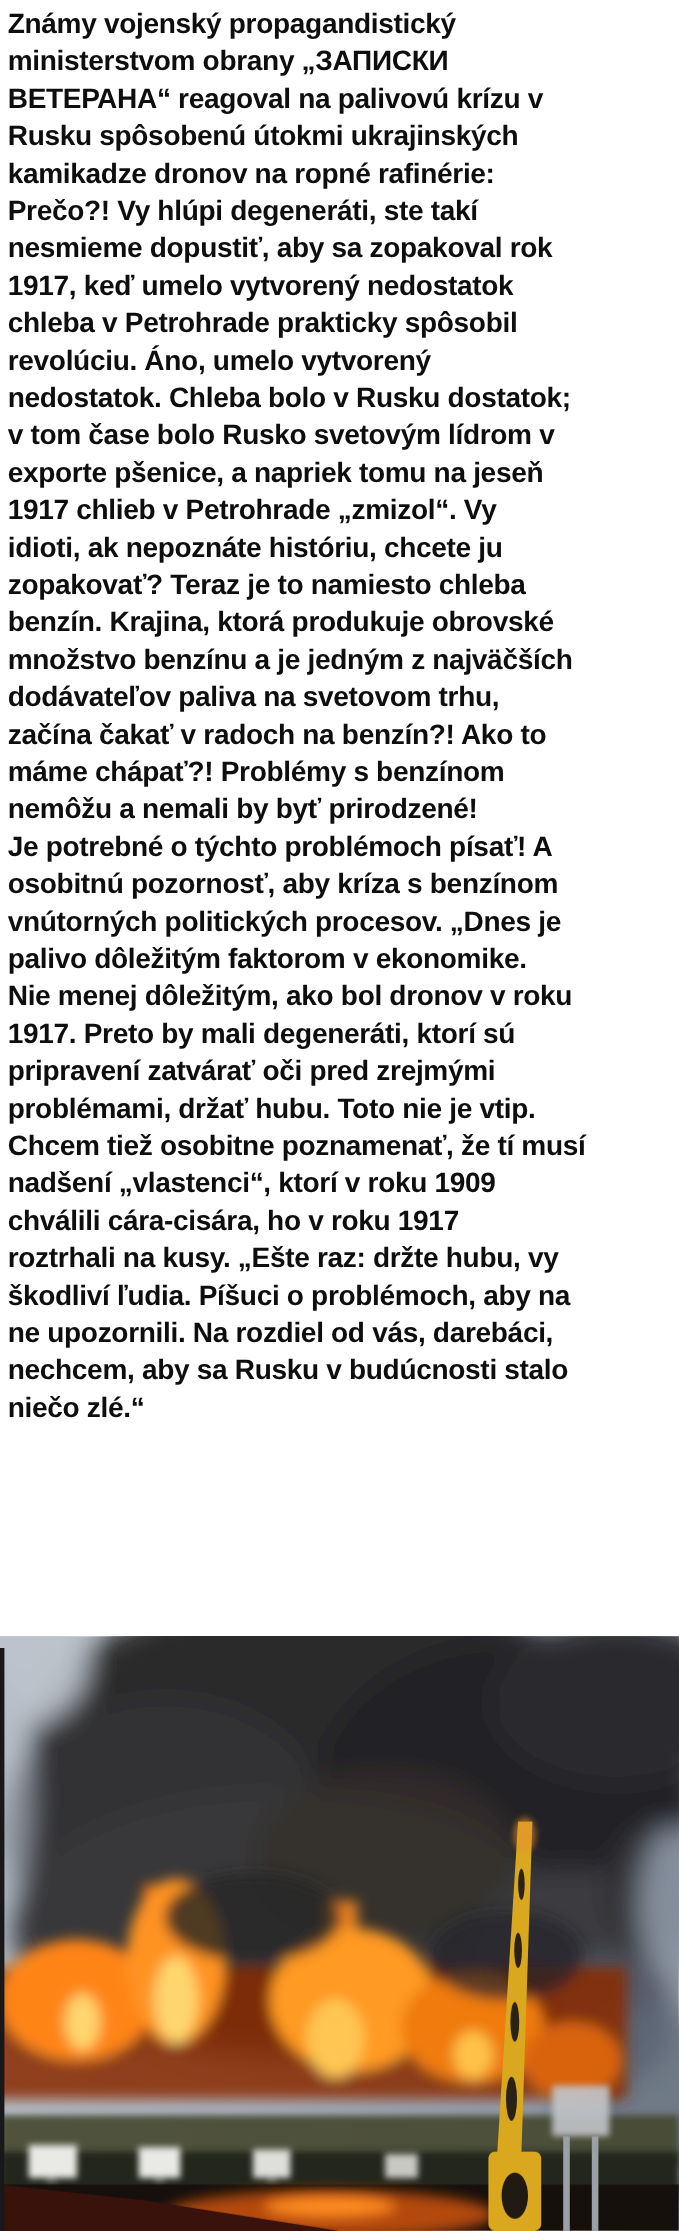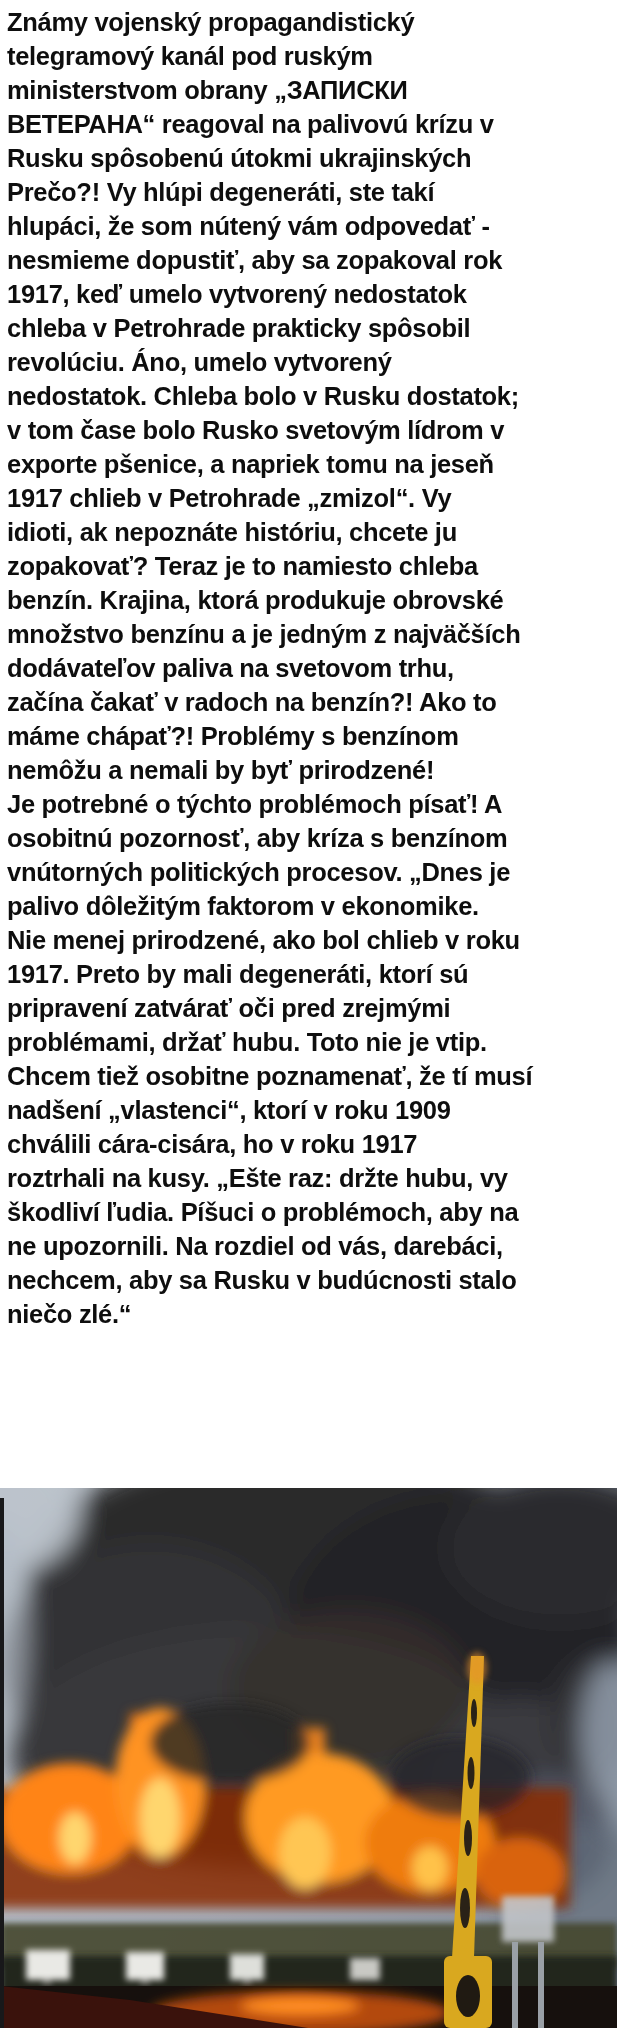--- a/index.html
+++ b/index.html
@@ -20,47 +20,46 @@
     position:absolute;top:1488px;left:0;width:617px;height:540px;
     overflow:hidden;background:var(--sky,#b6bdc6);
   }
   .post-photo svg{display:block;}
 </style>
 </head>
 <body>
 
 <div class="post-text">
     <div class="post-line">Známy vojenský propagandistický</div>
-    <div class="post-line">telegramový kanál pod ruským</div>
     <div class="post-line">ministerstvom obrany „ЗАПИСКИ</div>
     <div class="post-line">ВЕТЕРАНА“ reagoval na palivovú krízu v</div>
     <div class="post-line">Rusku spôsobenú útokmi ukrajinských</div>
+    <div class="post-line">kamikadze dronov na ropné rafinérie:</div>
     <div class="post-line">Prečo?! Vy hlúpi degeneráti, ste takí</div>
-    <div class="post-line">hlupáci, že som nútený vám odpovedať -</div>
     <div class="post-line">nesmieme dopustiť, aby sa zopakoval rok</div>
     <div class="post-line">1917, keď umelo vytvorený nedostatok</div>
     <div class="post-line">chleba v Petrohrade prakticky spôsobil</div>
     <div class="post-line">revolúciu. Áno, umelo vytvorený</div>
     <div class="post-line">nedostatok. Chleba bolo v Rusku dostatok;</div>
     <div class="post-line">v tom čase bolo Rusko svetovým lídrom v</div>
     <div class="post-line">exporte pšenice, a napriek tomu na jeseň</div>
     <div class="post-line">1917 chlieb v Petrohrade „zmizol“. Vy</div>
     <div class="post-line">idioti, ak nepoznáte históriu, chcete ju</div>
     <div class="post-line">zopakovať? Teraz je to namiesto chleba</div>
     <div class="post-line">benzín. Krajina, ktorá produkuje obrovské</div>
     <div class="post-line">množstvo benzínu a je jedným z najväčších</div>
     <div class="post-line">dodávateľov paliva na svetovom trhu,</div>
     <div class="post-line">začína čakať v radoch na benzín?! Ako to</div>
     <div class="post-line">máme chápať?! Problémy s benzínom</div>
     <div class="post-line">nemôžu a nemali by byť prirodzené!</div>
     <div class="post-line">Je potrebné o týchto problémoch písať! A</div>
     <div class="post-line">osobitnú pozornosť, aby kríza s benzínom</div>
     <div class="post-line">vnútorných politických procesov. „Dnes je</div>
     <div class="post-line">palivo dôležitým faktorom v ekonomike.</div>
-    <div class="post-line">Nie menej prirodzené, ako bol chlieb v roku</div>
+    <div class="post-line">Nie menej dôležitým, ako bol dronov v roku</div>
     <div class="post-line">1917. Preto by mali degeneráti, ktorí sú</div>
     <div class="post-line">pripravení zatvárať oči pred zrejmými</div>
     <div class="post-line">problémami, držať hubu. Toto nie je vtip.</div>
     <div class="post-line">Chcem tiež osobitne poznamenať, že tí musí</div>
     <div class="post-line">nadšení „vlastenci“, ktorí v roku 1909</div>
     <div class="post-line">chválili cára-cisára, ho v roku 1917</div>
     <div class="post-line">roztrhali na kusy. „Ešte raz: držte hubu, vy</div>
     <div class="post-line">škodliví ľudia. Píšuci o problémoch, aby na</div>
     <div class="post-line">ne upozornili. Na rozdiel od vás, darebáci,</div>
     <div class="post-line">nechcem, aby sa Rusku v budúcnosti stalo</div>

